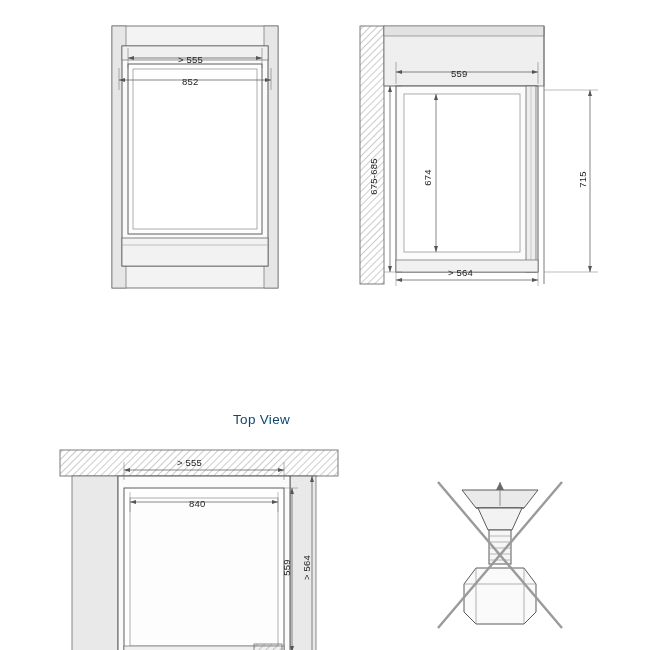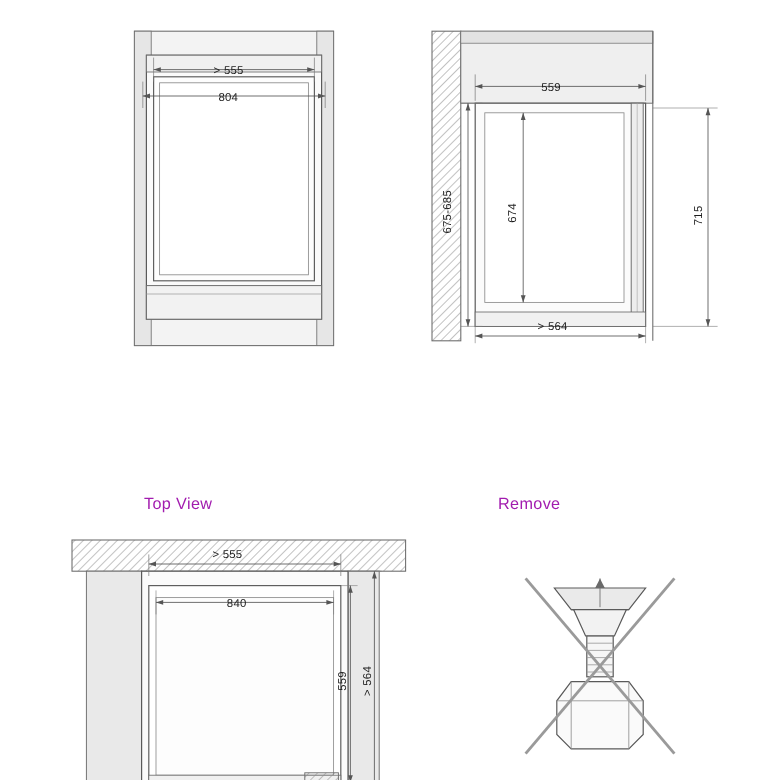--- a/index.html
+++ b/index.html
@@ -31,24 +31,24 @@
     color: #1d1d1d;
     letter-spacing: 0.2px;
     white-space: nowrap;
   }
   .dim-label.vert {
     transform-origin: center center;
   }
   .section-title {
     position: absolute;
     font-size: 13.5px;
-    color: #a21caf;
+    color: #0c4a6e;
     letter-spacing: 0.3px;
     white-space: nowrap;
-    text-align: left;
+    text-align: right;
   }
   svg { display: block; }
 </style>
 </head>
 <body>
 
 <div class="canvas">
 
   <div class="panel" style="left:100px; top:8px; width:190px; height:268px;">
     <svg width="190" height="268" viewBox="0 0 190 268">
@@ -79,21 +79,21 @@
       <polygon points="28,34 34,32 34,36" fill="#555"></polygon>
       <polygon points="162,34 156,32 156,36" fill="#555"></polygon>
 
       <line x1="19" y1="66" x2="19" y2="44" stroke="#7a7a7a" stroke-width="0.6"></line>
       <line x1="171" y1="66" x2="171" y2="44" stroke="#7a7a7a" stroke-width="0.6"></line>
       <line x1="19" y1="56" x2="171" y2="56" stroke="#555" stroke-width="0.7"></line>
       <polygon points="19,56 25,54 25,58" fill="#555"></polygon>
       <polygon points="171,56 165,54 165,58" fill="#555"></polygon>
     </svg>
     <div class="dim-label" style="left:78px; top:30px;">&gt; 555</div>
-    <div class="dim-label" style="left:82px; top:52px;">804</div>
+    <div class="dim-label" style="left:82px; top:52px;">852</div>
   </div>
 
   <div class="panel" style="left:358px; top:8px; width:266px; height:268px;">
     <svg width="266" height="268" viewBox="0 0 266 268">
       <defs>
         <pattern id="hatchB" width="5" height="5" patternUnits="userSpaceOnUse" patternTransform="rotate(45)">
           <line x1="0" y1="0" x2="0" y2="5" stroke="#8d8d8d" stroke-width="0.9"></line>
         </pattern>
       </defs>
 
@@ -196,21 +196,20 @@
       <line x1="254" y1="36" x2="254" y2="218" stroke="#555" stroke-width="0.7"></line>
       <polygon points="254,36 252,42 256,42" fill="#555"></polygon>
       <polygon points="254,218 252,212 256,212" fill="#555"></polygon>
     </svg>
     <div class="dim-label" style="left:119px; top:17px;">&gt; 555</div>
     <div class="dim-label" style="left:131px; top:58px;">840</div>
     <div class="dim-label vert" style="left:220px; top:122px; transform:rotate(-90deg);">559</div>
     <div class="dim-label vert" style="left:236px; top:122px; transform:rotate(-90deg);">&gt; 564</div>
   </div>
 
-  <div class="section-title" style="left:415px; top:396px; width:170px;">Remove</div>
 
   <div class="panel" style="left:420px; top:452px; width:160px; height:170px;">
     <svg width="160" height="170" viewBox="0 0 160 170">
 
       <path d="M42 22 L118 22 L104 40 L56 40 Z" fill="#eaeaea" stroke="#5a5a5a" stroke-width="1"></path>
       <line x1="56" y1="40" x2="104" y2="40" stroke="#5a5a5a" stroke-width="1"></line>
 
       <path d="M58 40 L102 40 L92 62 L68 62 Z" fill="#f2f2f2" stroke="#5a5a5a" stroke-width="1"></path>
 
       <rect x="69" y="62" width="22" height="34" fill="#f6f6f6" stroke="#5a5a5a" stroke-width="1"></rect>

